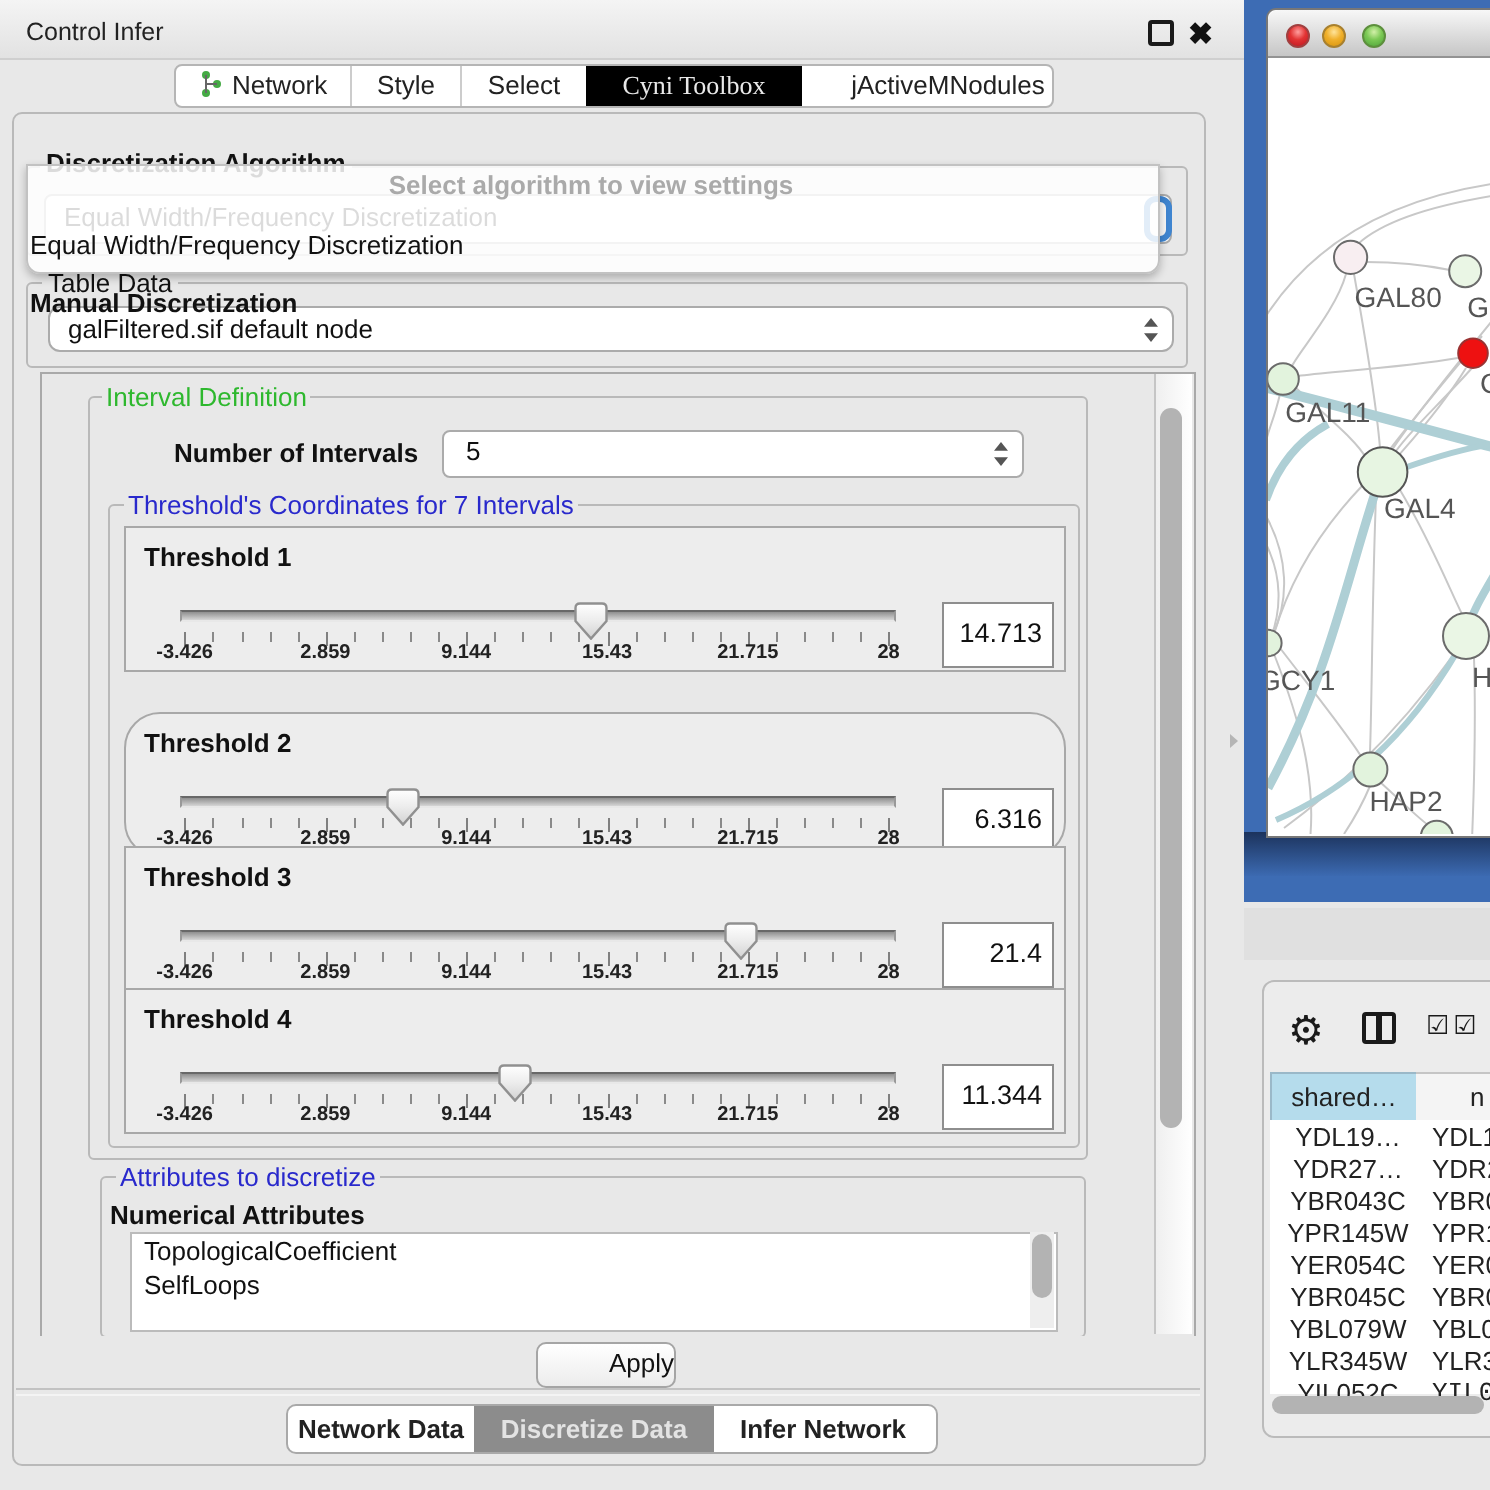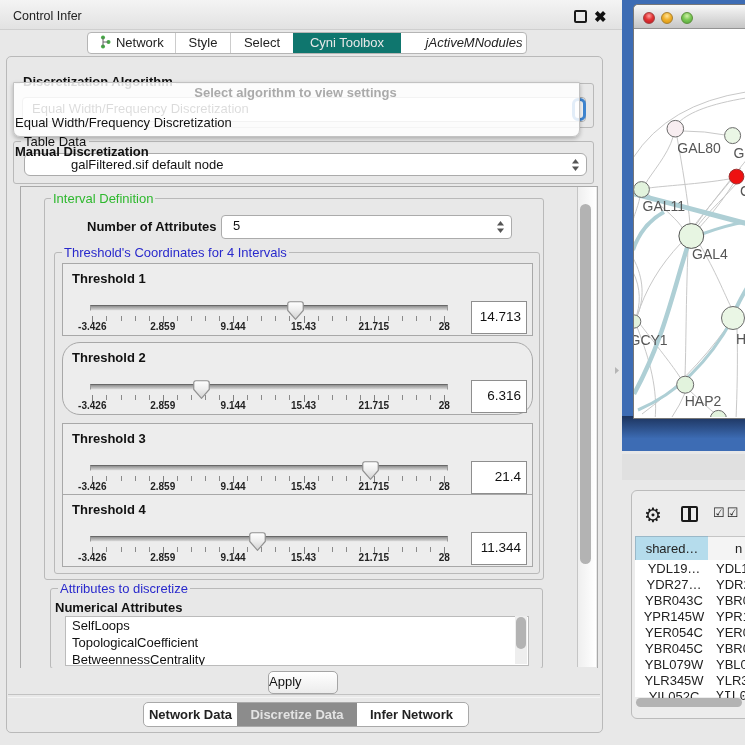--- a/index.html
+++ b/index.html
@@ -27,58 +27,58 @@
 
 <div class="abs" style="left:574px;top:10px;width:9px;height:9px;border:2px solid #1a1a1a;border-radius:2px;"></div>
 <div class="abs" style="left:594px;top:8px;font-size:15px;font-weight:bold;color:#111;">✖</div>
 
 <div class="abs" style="left:87px;top:32px;width:438px;height:20px;background:#fff;border:1px solid #b5b5b5;border-radius:4px;overflow:hidden;white-space:nowrap;">
   <div class="seg" style="width:87px;"><svg width="13" height="14" viewBox="0 0 13 14" style="vertical-align:-2px;">
         <circle cx="4" cy="2.5" r="2" fill="#4a4"></circle>
         <circle cx="4" cy="11.5" r="2" fill="#4a4"></circle>
         <circle cx="9.5" cy="7" r="2" fill="#4a4"></circle>
         <path d="M4 2.5 V11.5 M4 7 H9.5" stroke="#666" stroke-width="1" fill="none"></path>
-      </svg> Network</div><div class="seg" style="width:54px;border-left:1px solid #ccc;">Style</div><div class="seg" style="width:62px;border-left:1px solid #ccc;">Select</div><div class="seg" style="width:108px;background:#0f766e;color:#e8e8e8;">Cyni Toolbox</div><div class="seg" style="width:146px;font-style:italic;">jActiveMNodules</div>
+      </svg> Network</div><div class="seg" style="width:54px;border-left:1px solid #ccc;">Style</div><div class="seg" style="width:62px;border-left:1px solid #ccc;">Select</div><div class="seg" style="width:108px;background:#000000;color:#e8e8e8;font-family:Liberation Serif, serif;">Cyni Toolbox</div><div class="seg" style="width:146px;">jActiveMNodules</div>
 </div>
 
 <div class="abs" style="left:6px;top:56px;width:595px;height:675px;border:1px solid #b9b9b9;border-radius:5px;background:#e8e8e8;"></div>
 
 <div class="abs" style="left:13px;top:83px;width:579px;height:43px;border:1px solid #b9b9b9;border-radius:3px;"></div>
 <div class="abs" style="left:20px;top:74px;font-size:13px;font-weight:bold;color:#111;background:#e8e8e8;padding:0 3px;">Discretization Algorithm</div>
 <div class="abs combo" style="left:22px;top:97px;width:562px;height:23px;"></div>
 <div class="abs combot" style="left:32px;top:101px;">Equal Width/Frequency Discretization</div>
 <div class="abs" style="left:572px;top:98px;width:8px;height:17px;border:3px solid #3f85d0;border-radius:6px;background:#f6f6f6;"></div>
 
 <div class="abs" style="left:13px;top:141px;width:579px;height:41px;border:1px solid #b9b9b9;border-radius:3px;"></div>
 <div class="abs" style="left:21px;top:134px;font-size:13px;color:#111;background:#e8e8e8;padding:0 3px;">Table Data</div>
 <div class="abs combo" style="left:24px;top:153px;width:561px;height:21px;border-radius:6px;"></div>
-<div class="abs combot" style="left:34px;top:157px;margin-left:37px;">galFiltered.sif default node</div>
+<div class="abs combot" style="left:34px;top:157px;">galFiltered.sif default node</div>
 <svg class="abs" style="left:571px;top:158px;" width="9" height="14" viewBox="0 0 9 14">
     <path d="M4.5 1 L8 5.4 H1 Z" fill="#555"></path>
     <path d="M4.5 13 L8 8.6 H1 Z" fill="#555"></path>
   </svg>
 
 <div class="abs" style="left:20px;top:186px;width:576px;height:482px;border:1px solid #a9a9a9;background:#e8e8e8;overflow:hidden;"></div>
 
 <div class="abs" style="left:577px;top:187px;width:18px;height:480px;background:linear-gradient(90deg,#efefef,#fff);border-left:1px solid #c5c5c5;"></div>
 <div class="abs" style="left:580px;top:204px;width:11px;height:360px;background:#b3b3b3;border-radius:6px;"></div>
 
 <div class="abs" style="left:44px;top:198px;width:498px;height:380px;border:1px solid #b9b9b9;border-radius:3px;"></div>
 <div class="abs" style="left:51px;top:191px;font-size:13px;color:#2eb82e;background:#e8e8e8;padding:0 2px;">Interval Definition</div>
 
-<div class="abs" style="left:87px;top:219px;font-size:13px;font-weight:bold;color:#111;">Number of Attributes</div>
+<div class="abs" style="left:87px;top:219px;font-size:13px;font-weight:bold;color:#111;">Number of Intervals</div>
 <div class="abs combo" style="left:221px;top:215px;width:289px;height:22px;"></div>
 <div class="abs combot" style="left:233px;top:218px;">5</div>
 <svg class="abs" style="left:496px;top:220px;" width="9" height="14" viewBox="0 0 9 14">
     <path d="M4.5 1 L8 5.4 H1 Z" fill="#555"></path>
     <path d="M4.5 13 L8 8.6 H1 Z" fill="#555"></path>
   </svg>
 
 <div class="abs" style="left:54px;top:252px;width:484px;height:320px;border:1px solid #b9b9b9;border-radius:3px;"></div>
-<div class="abs" style="left:62px;top:245px;font-size:13px;color:#2929cc;background:#e8e8e8;padding:0 2px;">Threshold's Coordinates for 4 Intervals</div>
+<div class="abs" style="left:62px;top:245px;font-size:13px;color:#2929cc;background:#e8e8e8;padding:0 2px;">Threshold's Coordinates for 7 Intervals</div>
 
 <svg width="0" height="0" style="position:absolute;">
     <defs>
 <linearGradient id="thumbg" x1="0" y1="0" x2="0" y2="1">
 <stop offset="0" stop-color="#ffffff"></stop>
         <stop offset="0.5" stop-color="#ececec"></stop>
         <stop offset="1" stop-color="#d2d2d2"></stop>
 </linearGradient>
     </defs>
   </svg>
@@ -116,21 +116,21 @@
   <div class="ticklabel" style="left:170.1px;">9.144</div>
   <div class="ticklabel" style="left:240.5px;">15.43</div>
   <div class="ticklabel" style="left:310.9px;">21.715</div>
   <div class="ticklabel" style="left:381.3px;">28</div>
   <svg style="position:absolute;left:224.0px;top:37px;" width="17" height="19" viewBox="0 0 17 19">
     <path d="M 3 0.75 H 14 Q 16.25 0.75 16.25 3 V 9.5 L 8.5 18.3 L 0.75 9.5 V 3 Q 0.75 0.75 3 0.75 Z" fill="url(#thumbg)" stroke="#909090" stroke-width="1.2"></path>
   </svg>
   <div class="valbox">14.713</div>
 </div>
 
-<div class="thr-panel" style="top:342px;border-radius:18px;">
+<div class="thr-panel" style="top:356px;border-radius:18px;">
   <div class="thr-title">Threshold 2</div>
   <div class="track"></div>
   <div style="position:absolute;left:29.3px;top:52px;width:1px;height:7px;background:#808080;"></div>
   <div style="position:absolute;left:43.4px;top:52px;width:1px;height:5px;background:#8a8a8a;"></div>
   <div style="position:absolute;left:57.5px;top:52px;width:1px;height:5px;background:#8a8a8a;"></div>
   <div style="position:absolute;left:71.5px;top:52px;width:1px;height:5px;background:#8a8a8a;"></div>
   <div style="position:absolute;left:85.6px;top:52px;width:1px;height:5px;background:#8a8a8a;"></div>
   <div style="position:absolute;left:99.7px;top:52px;width:1px;height:7px;background:#808080;"></div>
   <div style="position:absolute;left:113.8px;top:52px;width:1px;height:5px;background:#8a8a8a;"></div>
   <div style="position:absolute;left:127.9px;top:52px;width:1px;height:5px;background:#8a8a8a;"></div>
@@ -243,29 +243,28 @@
   <svg style="position:absolute;left:186.2px;top:37px;" width="17" height="19" viewBox="0 0 17 19">
     <path d="M 3 0.75 H 14 Q 16.25 0.75 16.25 3 V 9.5 L 8.5 18.3 L 0.75 9.5 V 3 Q 0.75 0.75 3 0.75 Z" fill="url(#thumbg)" stroke="#909090" stroke-width="1.2"></path>
   </svg>
   <div class="valbox">11.344</div>
 </div>
 
 <div class="abs" style="left:50px;top:588px;width:491px;height:79px;border:1px solid #b9b9b9;border-radius:3px;"></div>
 <div class="abs" style="left:58px;top:581px;font-size:13px;color:#2929cc;background:#e8e8e8;padding:0 2px;">Attributes to discretize</div>
 <div class="abs" style="left:55px;top:600px;font-size:13px;font-weight:bold;color:#111;">Numerical Attributes</div>
 <div class="abs" style="left:65px;top:616px;width:462px;height:48px;background:#fff;border:1px solid #bbb;overflow:hidden;font-size:13px;color:#111;">
+  <div style="padding-left:6px;line-height:17px;">TopologicalCoefficient</div>
   <div style="padding-left:6px;line-height:17px;">SelfLoops</div>
-  <div style="padding-left:6px;line-height:17px;">TopologicalCoefficient</div>
-  <div style="padding-left:6px;line-height:17px;">BetweennessCentrality</div>
 </div>
 <div class="abs" style="left:515px;top:616px;width:12px;height:48px;background:#eee;"></div>
 <div class="abs" style="left:516px;top:617px;width:10px;height:32px;background:#b3b3b3;border-radius:5px;"></div>
 
 <div class="abs" style="left:7px;top:668px;width:593px;height:30px;background:#e8e8e8;"></div>
-<div class="abs" style="left:268px;top:671px;width:68px;height:21px;background:linear-gradient(#fff,#ececec);border:1px solid #a5a5a5;border-radius:5px;text-align:left;font-size:13px;color:#111;line-height:20px;">Apply</div>
+<div class="abs" style="left:268px;top:671px;width:68px;height:21px;background:linear-gradient(#fff,#ececec);border:1px solid #a5a5a5;border-radius:5px;text-align:right;font-size:13px;color:#111;line-height:20px;">Apply</div>
 
 <div class="abs" style="left:8px;top:694px;width:592px;height:2px;border-top:1px solid #c2c2c2;border-bottom:1px solid #f4f4f4;"></div>
 
 <div class="abs" style="left:143px;top:702px;width:324px;height:23px;background:#fff;border:1px solid #a9a9a9;border-radius:5px;overflow:hidden;">
   <div class="seg" style="width:93px;height:23px;line-height:23px;font-weight:bold;">Network Data</div><div class="seg" style="width:120px;height:23px;line-height:23px;background:#8c8c8c;color:#e3e3e3;font-weight:bold;">Discretize Data</div><div class="seg" style="width:109px;height:23px;line-height:23px;font-weight:bold;">Infer Network</div>
 </div>
 
 <div class="abs" style="left:13px;top:82px;width:565px;height:53px;background:rgba(255,255,255,0.85);border:1px solid #c2c2c2;border-radius:0 0 7px 7px;box-shadow:0 2px 4px rgba(0,0,0,0.25);"></div>
 <div class="abs" style="left:13px;top:85px;width:565px;text-align:center;font-size:13px;font-weight:bold;color:#aaa;">Select algorithm to view settings</div>
 <div class="abs" style="left:15px;top:101px;font-size:13px;font-weight:bold;color:#111;margin-top:43px;">Manual Discretization</div>

